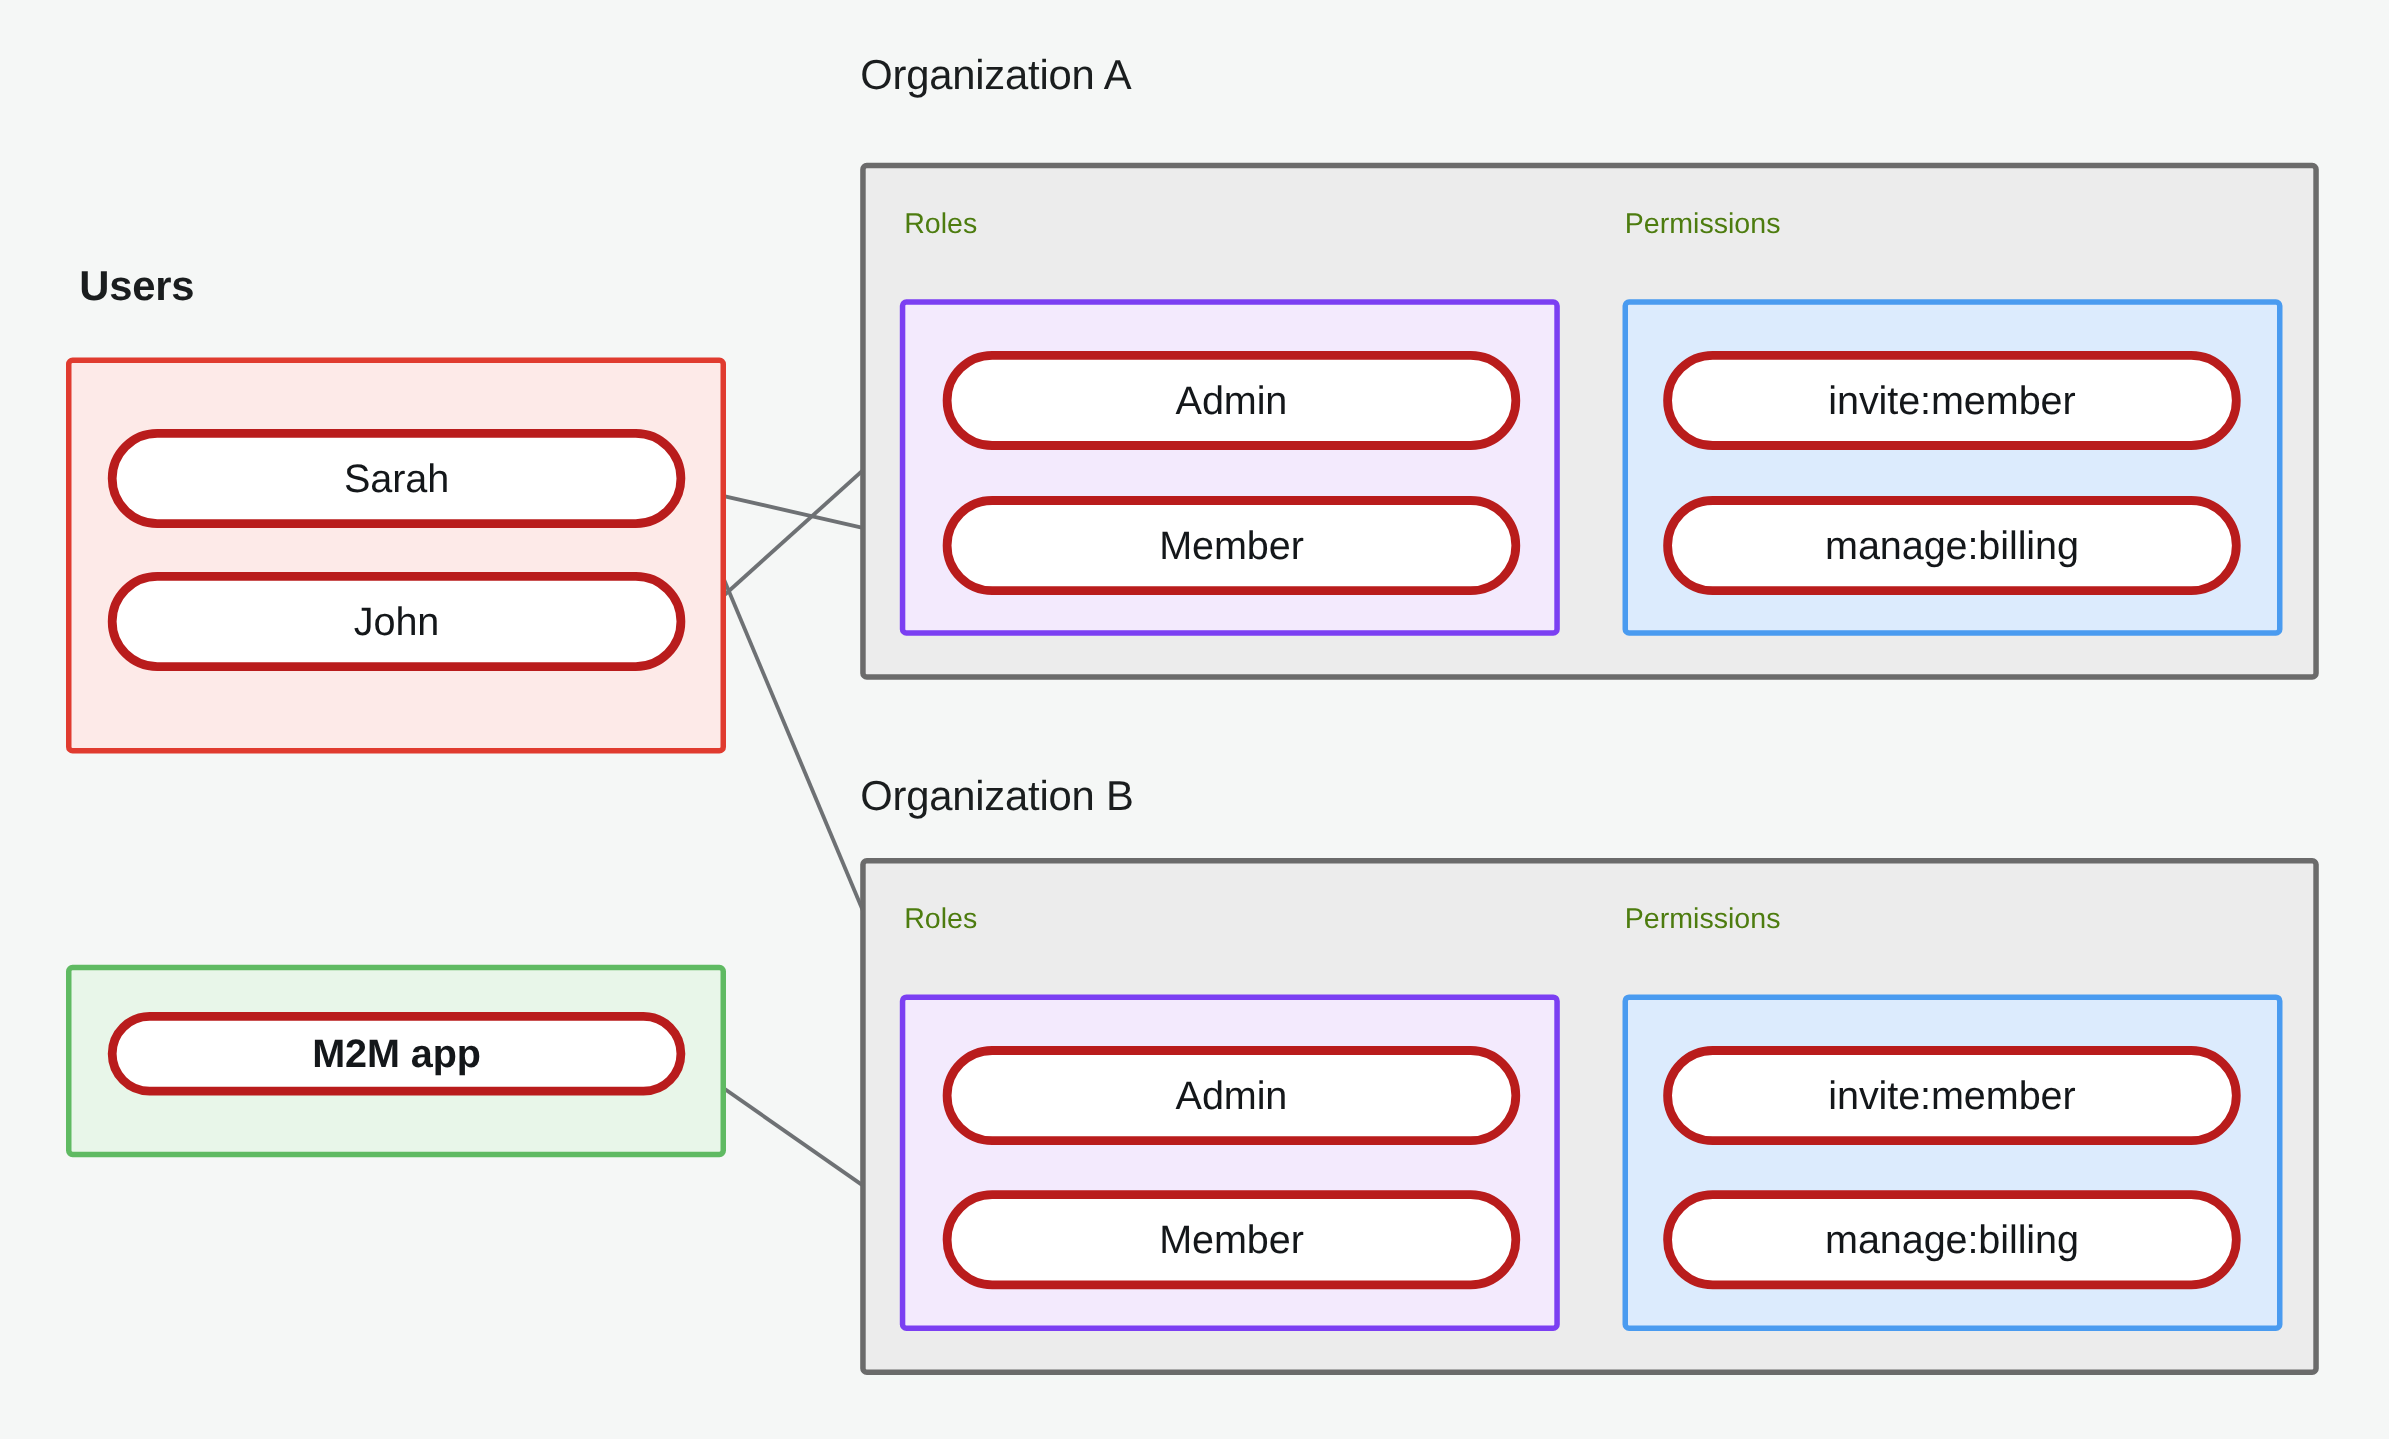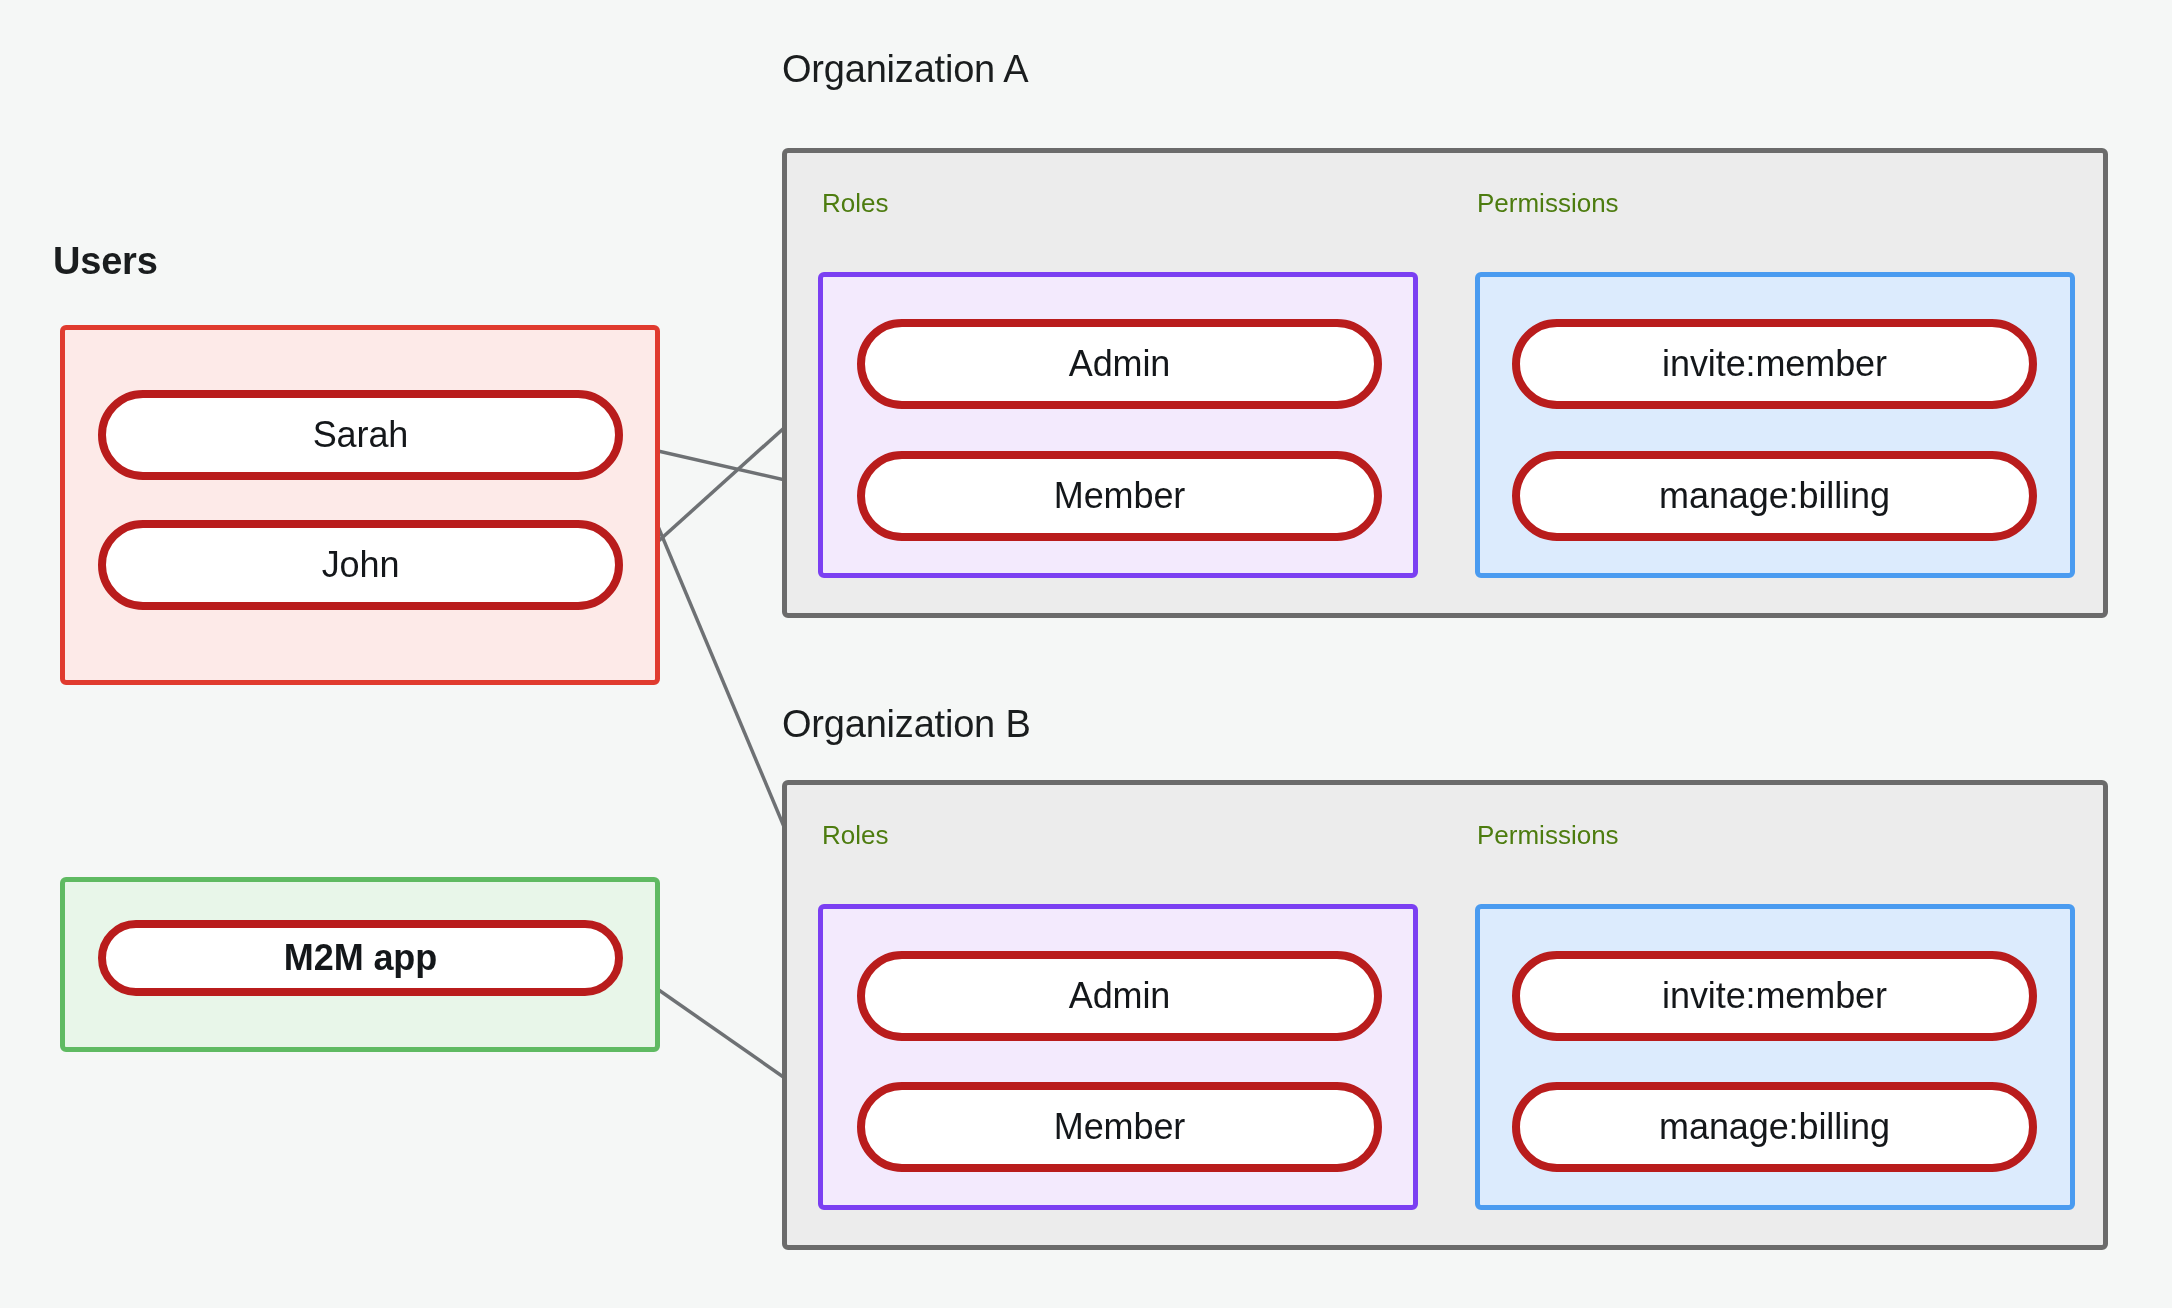--- a/index.html
+++ b/index.html
@@ -119,21 +119,21 @@
     <circle cx="855" cy="364" r="11"></circle>
     <circle cx="855" cy="496" r="11"></circle>
     <circle cx="855" cy="996" r="11"></circle>
     <circle cx="855" cy="1127" r="11"></circle>
     <circle cx="1512" cy="364" r="11"></circle>
     <circle cx="1512" cy="496" r="11"></circle>
     <circle cx="1512" cy="996" r="11"></circle>
     <circle cx="1512" cy="1127" r="11"></circle>
   </svg>
 
-  <div class="caption" style="left:53px; top:240px;">Users</div>
+  <div class="caption" style="left:72px; top:240px;">Users</div>
 
   <div class="group-box group-users" style="left:60px; top:325px; width:600px; height:360px;"></div>
 
   <div class="pill" style="left:98px; top:520px; width:525px; height:90px;">
     <span>John</span>
   </div>
 
   <div class="pill" style="left:98px; top:390px; width:525px; height:90px;">
     <span>Sarah</span>
   </div>

